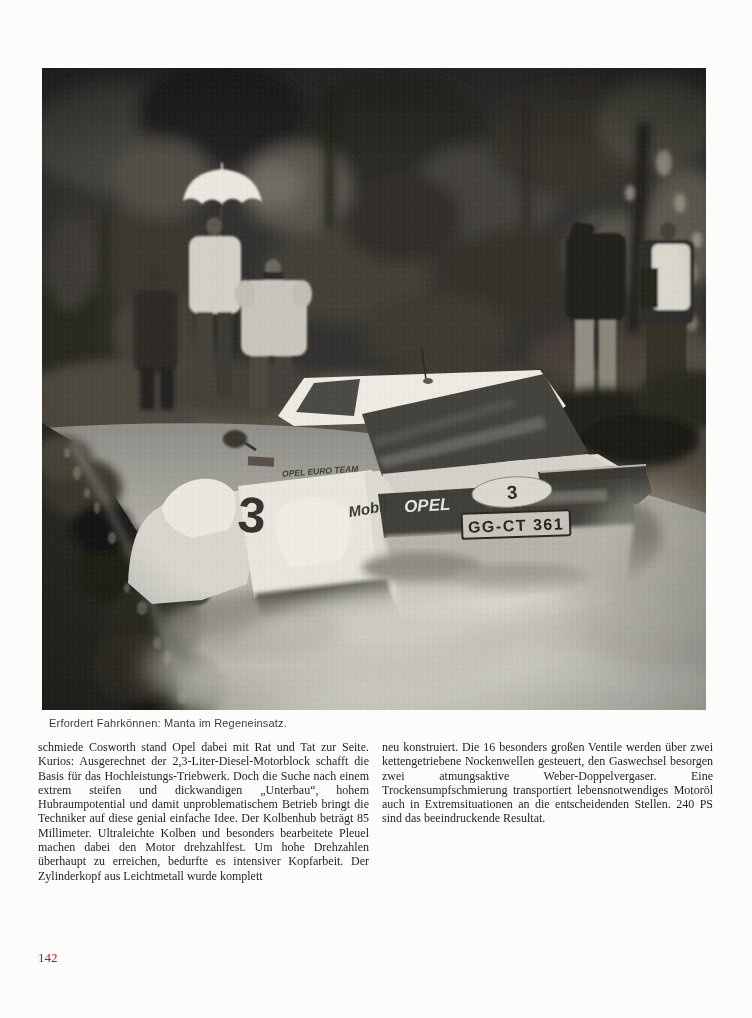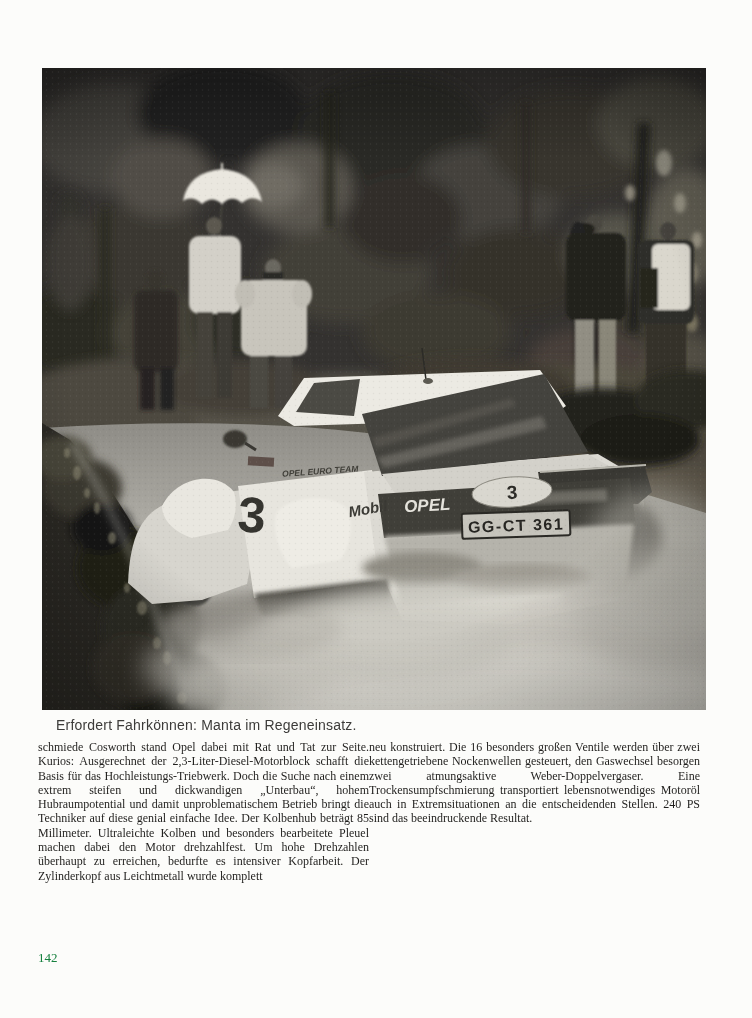--- a/index.html
+++ b/index.html
@@ -1,28 +1,28 @@
 <!DOCTYPE html>
 <html lang="de"><head>
 <meta charset="utf-8">
 <style>
   html,body{margin:0;padding:0;}
   body{background:#e8e8e6;font-family:"Liberation Serif",serif;}
   .page{position:relative;width:752px;height:1018px;background:#fcfcfa;margin:0 auto;overflow:hidden;}
   .photo{position:absolute;left:42px;top:68px;width:664px;height:642px;margin:0;overflow:hidden;background:#3a3835;}
   .photo svg{display:block;}
-  .caption{position:absolute;left:56px;top:717px;width:660px;
-           font-family:"Liberation Sans",sans-serif;font-size:14px;color:#3c3b39;letter-spacing:.2px;}
-  .columns{position:absolute;left:38px;top:740px;width:676px;display:flex;}
+  .caption{position:absolute;left:49px;top:717px;width:660px;
+           font-family:"Liberation Sans",sans-serif;font-size:11px;color:#3c3b39;letter-spacing:.2px;}
+  .columns{position:absolute;left:38px;top:740px;width:676px;display:flex;gap:13px;}
   .col{width:331px;}
   .col p{margin:0;font-family:"Liberation Serif",serif;font-size:12px;line-height:14.3px;
          color:#201f1d;text-align:justify;hyphens:auto;-webkit-hyphens:auto;}
   .col p.indent{text-indent:13px;}
   .page-number{position:absolute;left:38px;top:950px;font-family:"Liberation Serif",serif;
-               font-size:13px;color:#15803d;}
+               font-size:13px;color:#b91c1c;}
   .svg-sans{font-family:"Liberation Sans",sans-serif;}
 </style>
 </head>
 <body>
 
 <div class="page">
 
   <figure class="photo">
     <svg width="664" height="642" viewBox="0 0 664 642" xmlns="http://www.w3.org/2000/svg">
       <defs>

